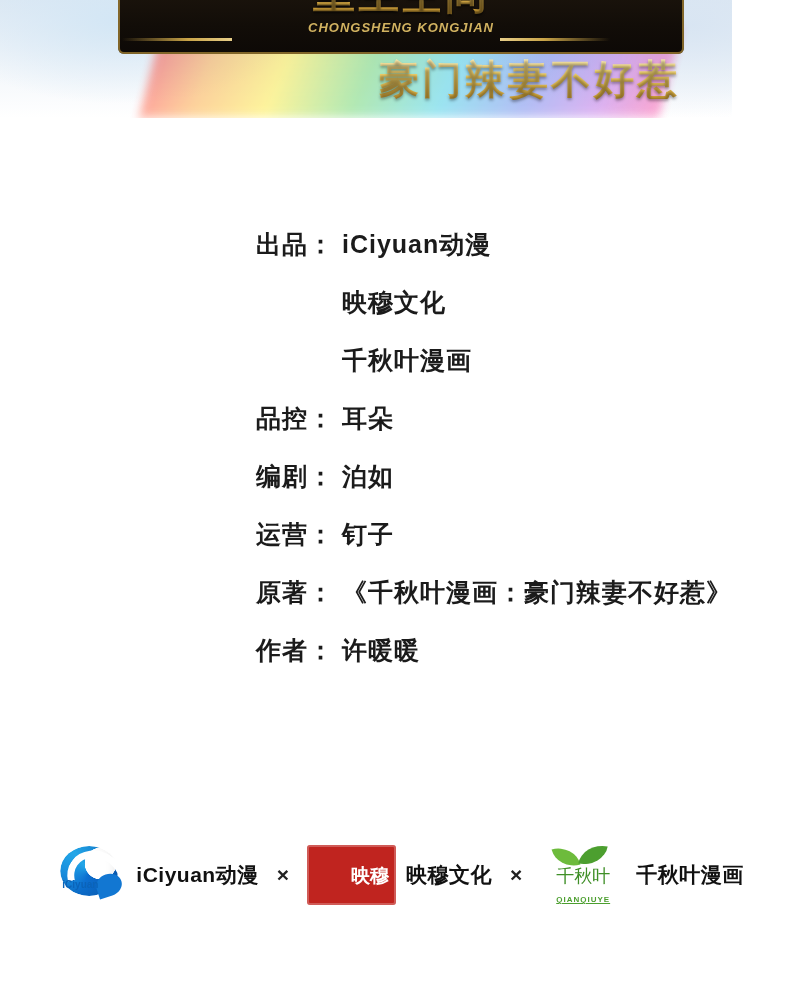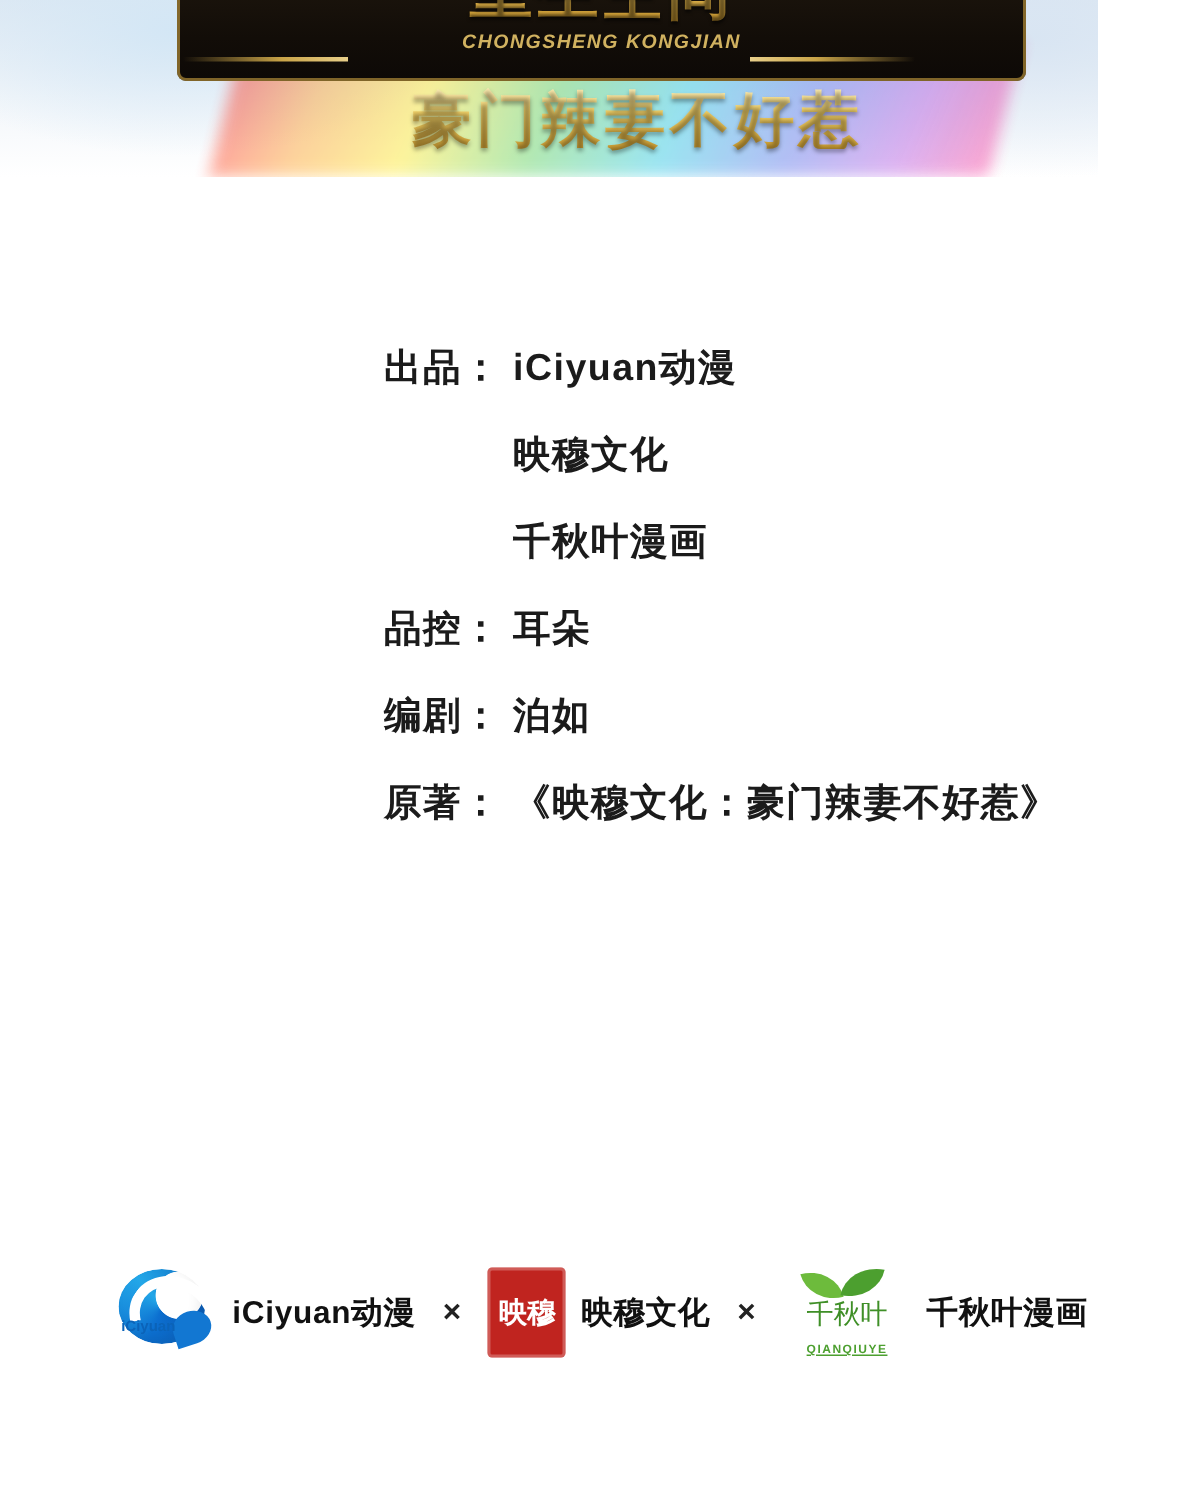--- a/index.html
+++ b/index.html
@@ -100,21 +100,21 @@
     width: 110px;
     background: linear-gradient(90deg, rgba(200,160,70,0) 0%, #c9a448 60%, #e8cf8a 100%);
   }
   .title-rule-l { left: 122px; }
   .title-rule-r { right: 122px; transform: scaleX(-1); }
   .title-cn-main {
     position: absolute;
     left: 170px;
     top: 52px;
     width: 510px;
-    text-align: center;
+    text-align: right;
     font-size: 40px;
     font-weight: bold;
     letter-spacing: 3px;
     background: linear-gradient(180deg,#fff8d6 0%, #f1d169 40%, #c28f23 100%);
     -webkit-background-clip: text;
     background-clip: text;
     -webkit-text-fill-color: transparent;
     text-shadow: 0 2px 3px rgba(0,0,0,0.35);
   }
 
@@ -233,20 +233,21 @@
     flex-direction: column;
     align-items: center;
     justify-content: center;
     color: #fff;
     font-size: 19px;
     font-weight: bold;
     line-height: 1.0;
     letter-spacing: 0;
     box-shadow: inset 0 0 0 2px rgba(255,255,255,0.25);
     font-family: "DejaVu Sans", sans-serif;
+    padding-left: 37px;
   }
 
   
   .logo-leaf {
     position: relative;
     width: 86px;
     height: 62px;
   }
   .logo-leaf .leafshape {
     position: absolute;
@@ -319,26 +320,34 @@
   <div class="credit-row">
     <span class="credit-label">品控：</span>
     <span class="credit-value">耳朵</span>
   </div>
 
   <div class="credit-row">
     <span class="credit-label">编剧：</span>
     <span class="credit-value">泊如</span>
   </div>
 
+  <div class="credit-row">
+    <span class="credit-label">运营：</span>
+    <span class="credit-value">钉子</span>
+  </div>
 
   <div class="credit-row">
     <span class="credit-label">原著：</span>
-    <span class="credit-value">《映穆文化：豪门辣妻不好惹》</span>
-  </div>
-
+    <span class="credit-value">《千秋叶漫画：豪门辣妻不好惹》</span>
+  </div>
+
+  <div class="credit-row">
+    <span class="credit-label">作者：</span>
+    <span class="credit-value">许暖暖</span>
+  </div>
 
 </div>
 
 <div class="footer">
 
   <div class="brand">
     <div class="logo-ici">
       <div class="wave"></div>
       <div class="swoosh"></div>
       <div class="tail"></div>

